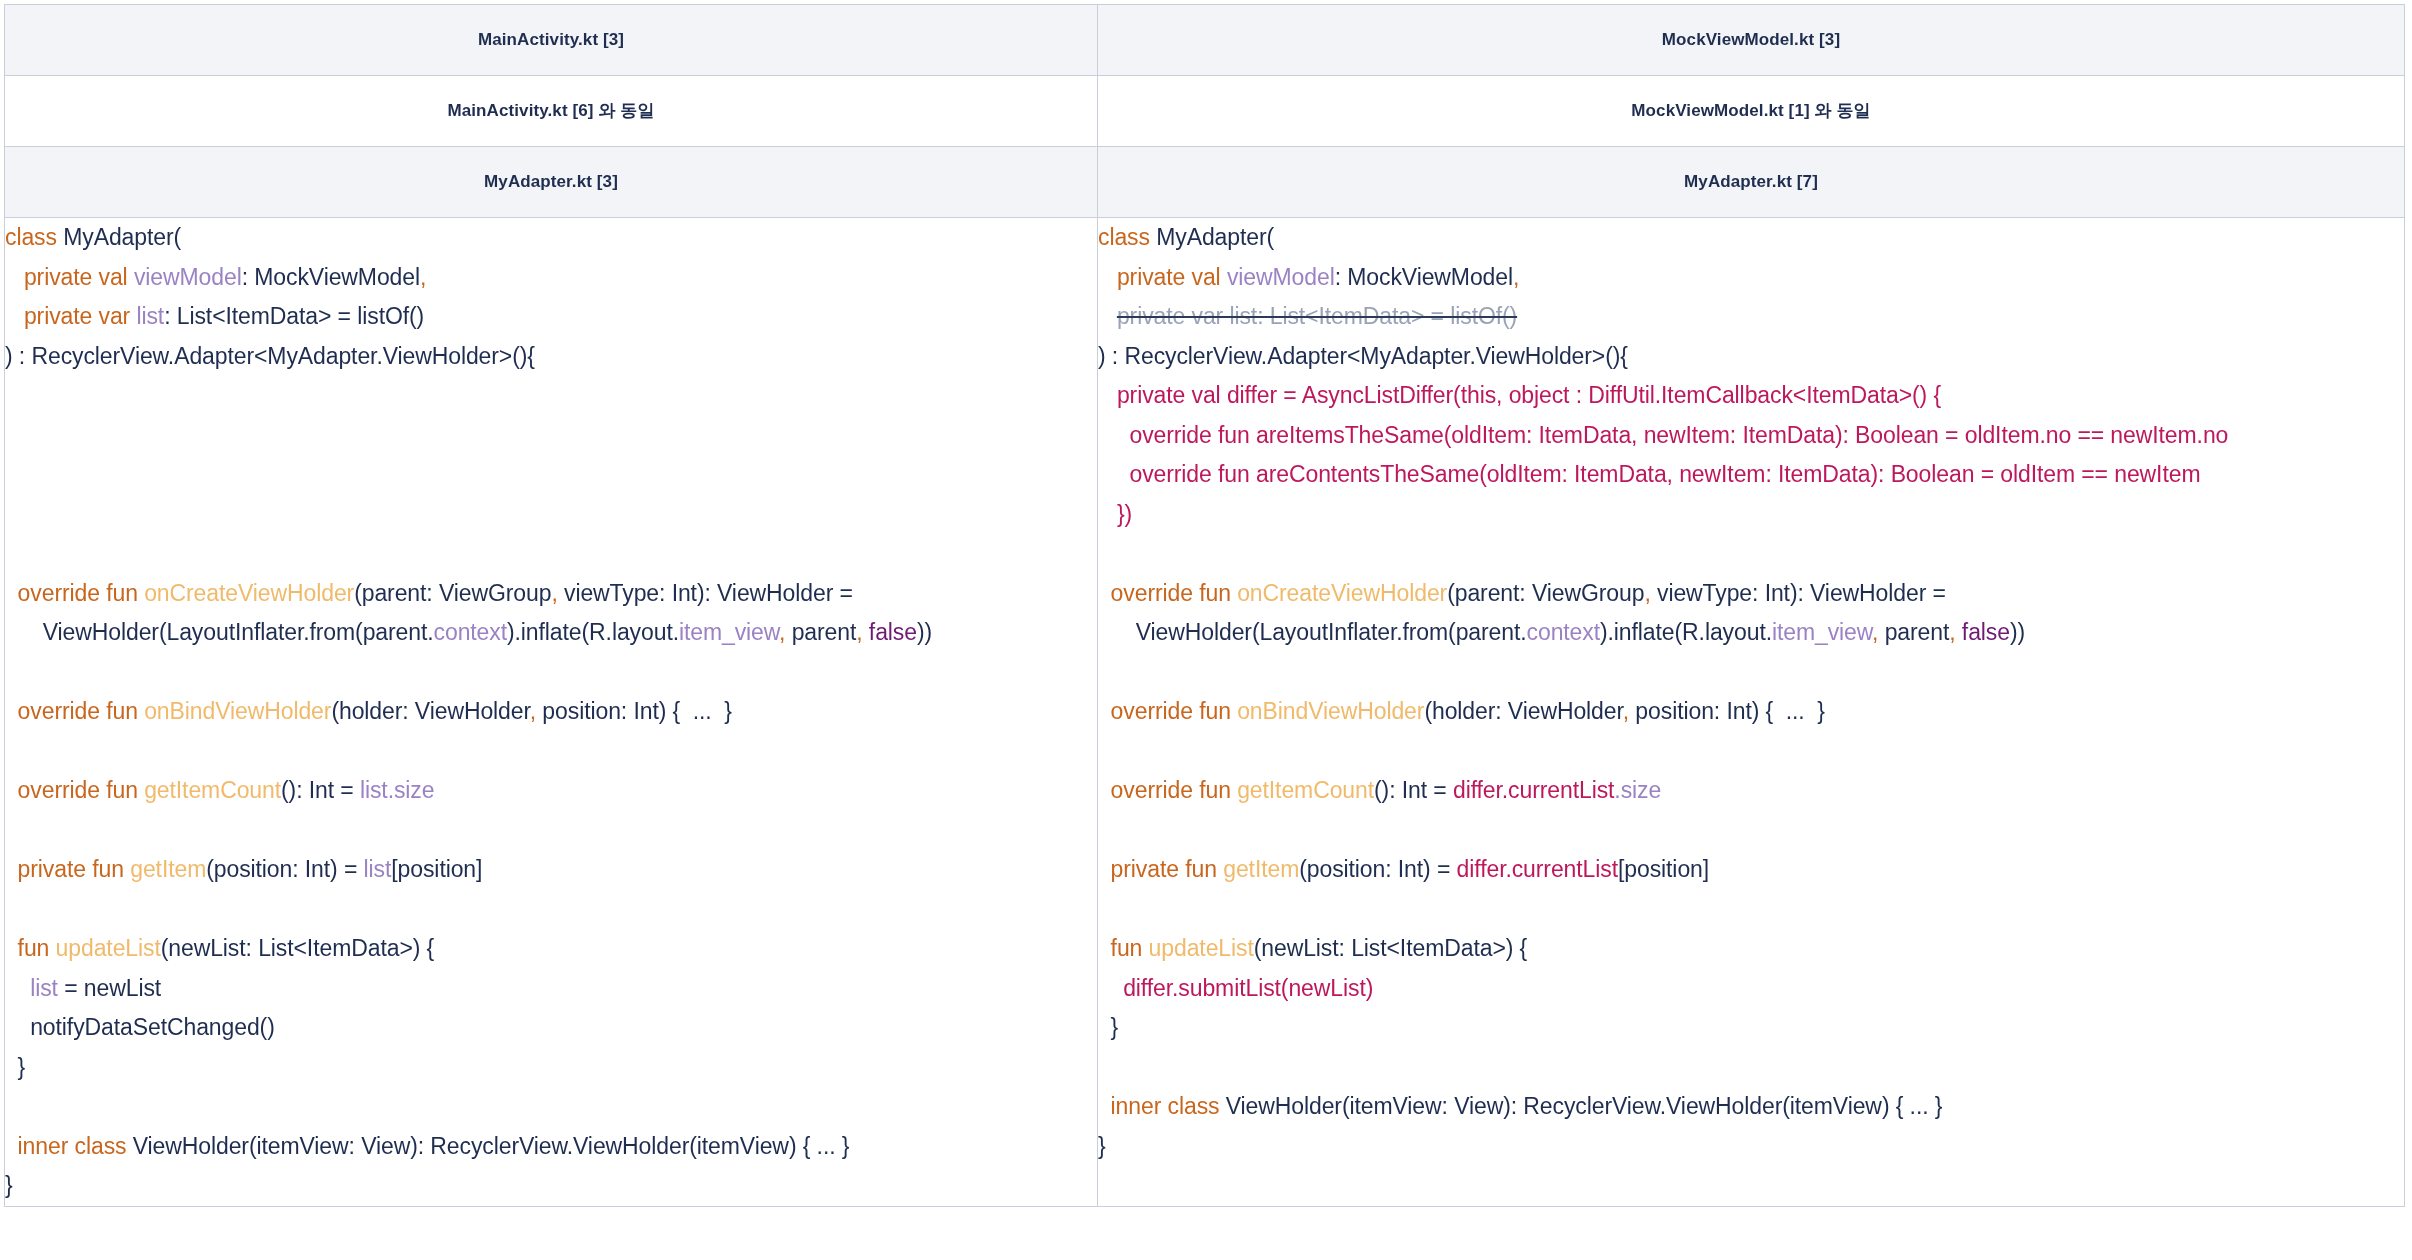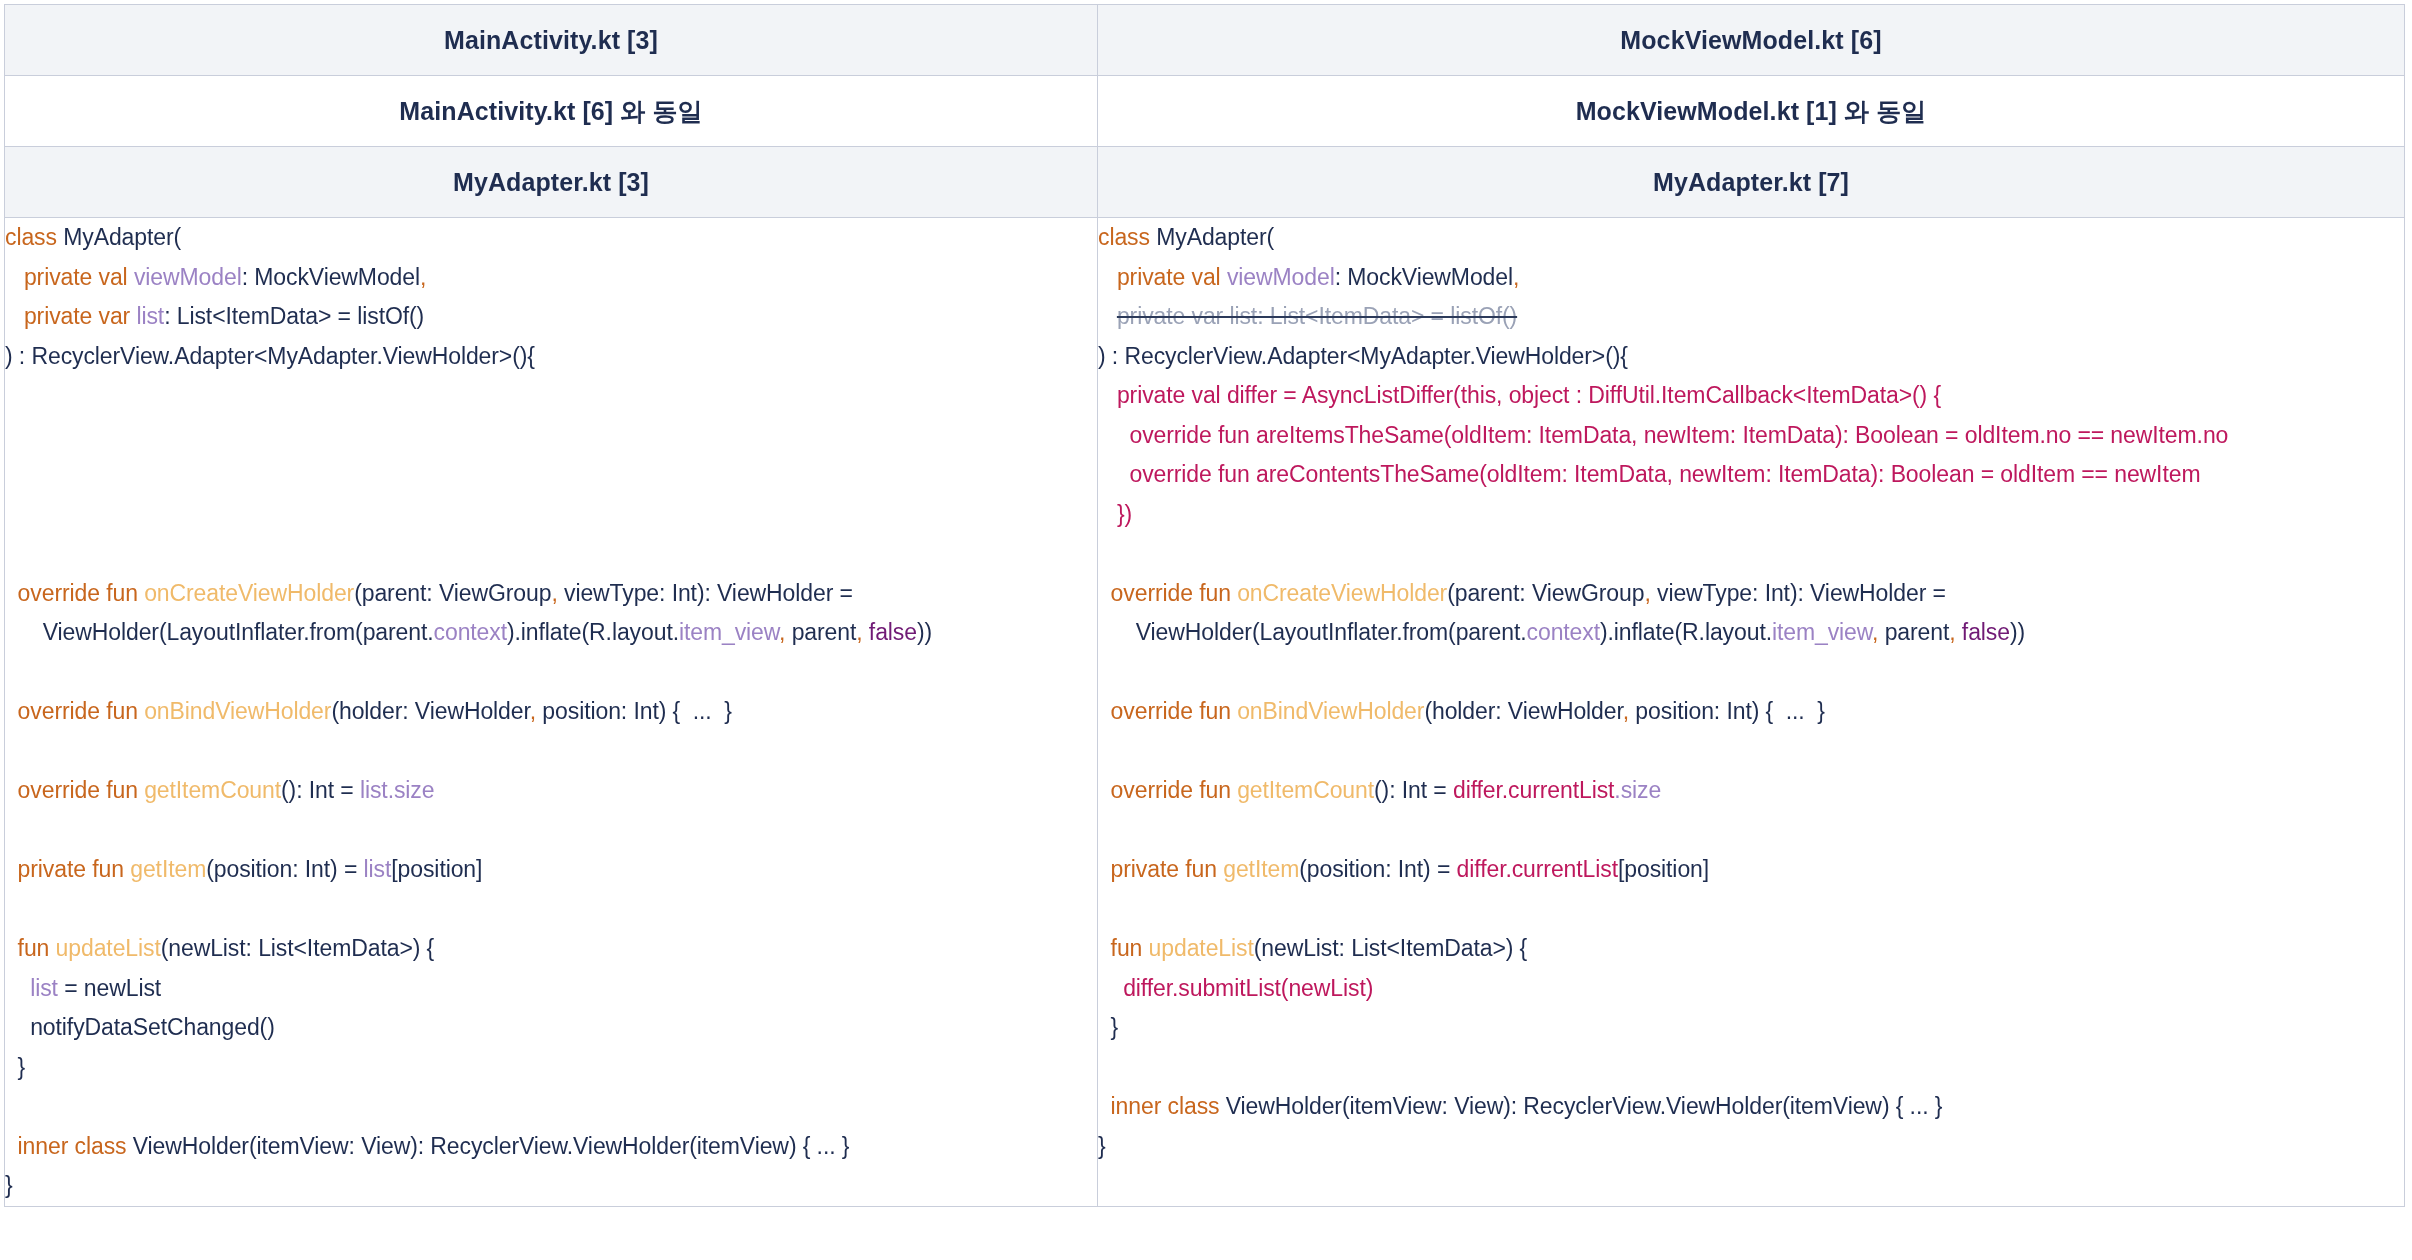--- a/index.html
+++ b/index.html
@@ -26,21 +26,21 @@
   }
   col.c1{width:1093px;}
   col.c2{width:1307px;}
 
   
   .hdr{
     background:#f2f4f7;
     text-align:center;
     font-weight:bold;
     color:#1f2d50;
-    font-size:25px;
+    font-size:17px;
     height:70px;
     line-height:70px;
     letter-spacing:.1px;
     margin-top:28px;
   }
   .hdr.plain{background:#ffffff;}
   .hdr span{display:inline-block;}
 
   
   .codecell{
@@ -72,21 +72,21 @@
 
 <div class="table-wrap">
   <table class="cmp">
     <colgroup>
         <col class="c1">
         <col class="c2">
       </colgroup>
     <tbody>
       <tr>
         <td class="hdr"><span>MainActivity.kt [3]</span></td>
-        <td class="hdr"><span>MockViewModel.kt [6]</span></td>
+        <td class="hdr"><span>MockViewModel.kt [3]</span></td>
       </tr>
       <tr>
         <td class="hdr plain"><span>MainActivity.kt [6] 와 동일</span></td>
         <td class="hdr plain"><span>MockViewModel.kt [1] 와 동일</span></td>
       </tr>
       <tr>
         <td class="hdr"><span>MyAdapter.kt [3]</span></td>
         <td class="hdr"><span>MyAdapter.kt [7]</span></td>
       </tr>
       <tr>

